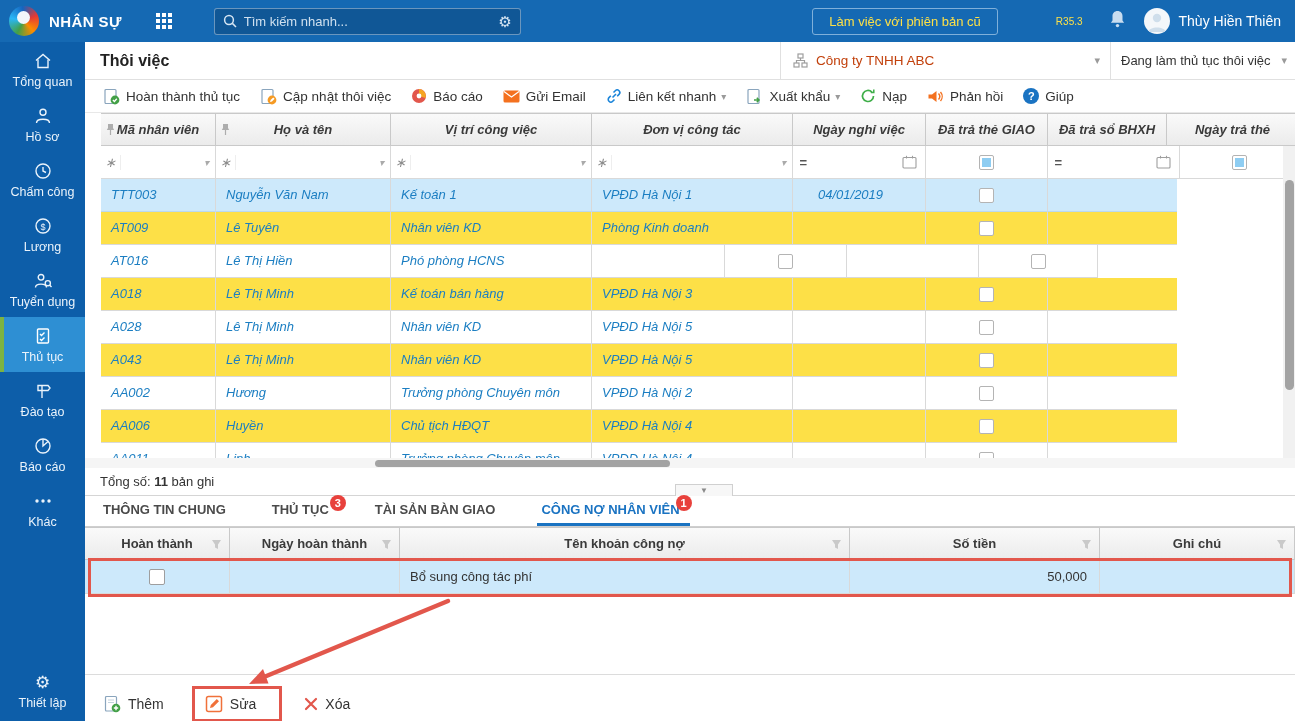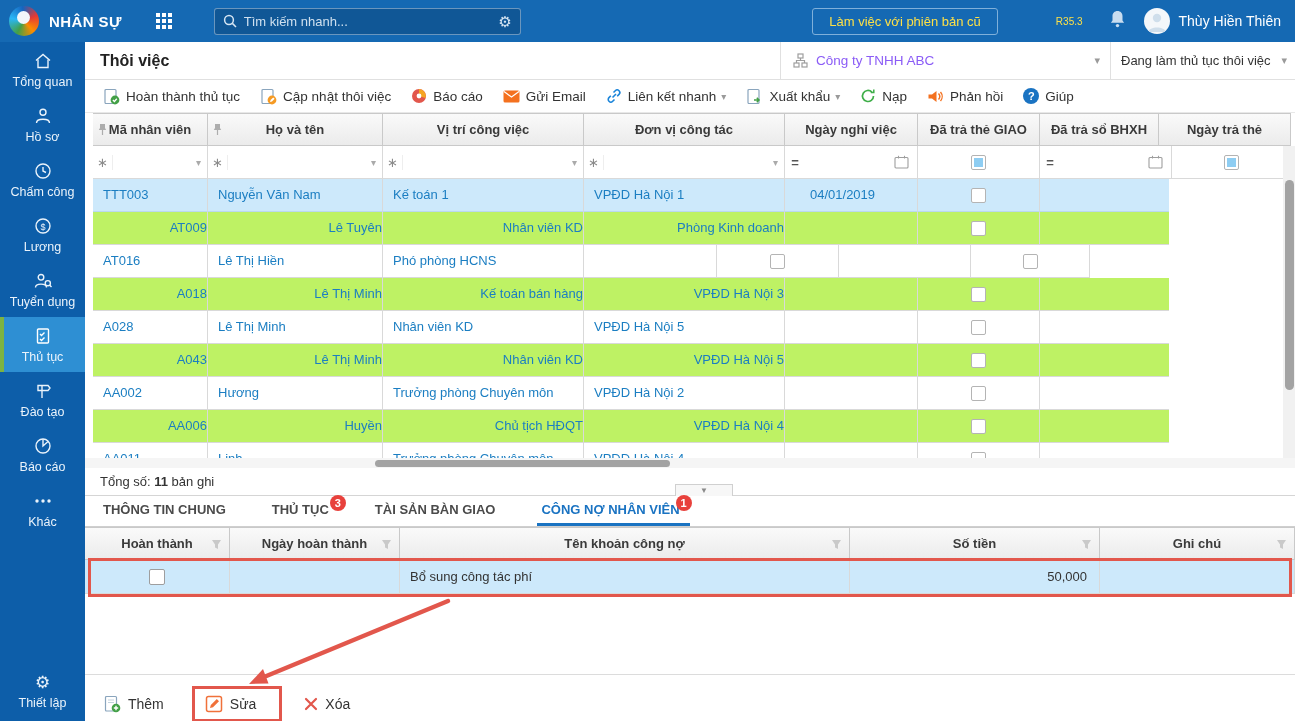--- a/index.html
+++ b/index.html
@@ -35,53 +35,53 @@
   .side-item svg { margin-bottom:4px; }
   .side-item.active { background:#2e8fd3; border-left:4px solid #7cb342; }
   .side-settings { position:absolute; bottom:4px; left:0; width:85px; height:52px; display:flex; flex-direction:column; align-items:center; justify-content:center; color:#eaf3fb; font-size:12.5px; cursor:pointer; }
   .side-settings .g { font-size:17px; margin-bottom:3px; }
 
   
   .pagehead { position:absolute; left:85px; top:42px; width:1210px; height:38px; background:#fff; border-bottom:1px solid #e0e0e0; display:flex; align-items:center; }
   .pagetitle { font-size:16px; font-weight:bold; color:#222; margin-left:15px; }
   .ph-right { margin-left:auto; display:flex; align-items:center; height:100%; }
   .companysel { display:flex; align-items:center; height:100%; border-left:1px solid #e0e0e0; width:330px; padding:0 10px 0 12px; cursor:pointer; }
-  .companysel .txt { font-size:13.5px; color:#8b5cf6; margin-left:8px; }
+  .companysel .txt { font-size:13.5px; color:#c2410c; margin-left:8px; }
   .companysel .chev { margin-left:auto; color:#9a9a9a; font-size:11px; }
   .statussel { display:flex; align-items:center; height:100%; border-left:1px solid #e0e0e0; width:185px; padding:0 8px 0 10px; cursor:pointer; }
   .statussel .txt { font-size:13px; color:#333; }
   .statussel .chev { margin-left:auto; color:#9a9a9a; font-size:11px; }
 
   
   .toolbar { position:absolute; left:85px; top:80px; width:1210px; height:33px; background:#fff; border-bottom:1px solid #e8e8e8; display:flex; align-items:center; padding-left:18px; }
   .tool { display:flex; align-items:center; margin-right:20px; cursor:pointer; font-size:13.5px; color:#333; }
   .tool svg, .tool .glyph { margin-right:6px; }
   .tool .dd { color:#9a9a9a; font-size:10px; margin-left:5px; }
   .help-circle { width:16px; height:16px; border-radius:50%; background:#1a73c2; color:#fff; font-size:11px; font-weight:bold; display:flex; align-items:center; justify-content:center; margin-right:6px; }
 
   
-  .etable { position:absolute; left:93px; top:113px; width:1076px; }
+  .etable { position:absolute; left:101px; top:113px; width:1076px;font-style:italic; }
   .erow { display:flex; width:1198px; }
   .ecell { border-right:1px solid #d9d9d9; border-bottom:1px solid #d9d9d9; overflow:hidden; white-space:nowrap; }
   .c1{width:115px}.c2{width:175px}.c3{width:201px}.c4{width:201px}.c5{width:133px}.c6{width:122px}.c7{width:132px}.c8{width:119px}
   .ehead .ecell { height:33px; background:linear-gradient(#fafafa,#ebebeb); border-color:#c9c9c9; font-size:13px; font-weight:bold;
                   color:#3a3a3a; display:flex; align-items:center; justify-content:center; position:relative; border-top:1px solid #c9c9c9; }
   .ehead .ecell .pin { position:absolute; left:5px; top:9px; }
   .efilter .ecell { height:33px; background:#fff; display:flex; align-items:center; font-size:12px; color:#777; }
   .efilter .star { width:20px; text-align:center; color:#8a8a8a; font-size:13px; border-right:1px solid #eee; }
   .efilter .eq { width:20px; text-align:center; color:#555; font-size:13px; font-weight:bold; }
   .efilter .fin { flex:1; }
   .efilter .fchev { color:#aaa; font-size:10px; margin-right:6px; }
   .efilter .cal { margin-left:auto; margin-right:8px; }
   .fcheck { width:15px; height:15px; border:1px solid #b3b3b3; border-radius:2px; margin:0 auto; background:#fff; display:flex; align-items:center; justify-content:center; }
   .fcheck span { width:9px; height:9px; background:#8ecdf2; display:block; }
   .ebody { height:279px; overflow:hidden; }
   .edata .ecell { height:33px; line-height:32px; font-size:13px; color:#1b7ec2; padding-left:10px; background:#fff; }
   .edata .ecell.chk { display:flex; align-items:center; justify-content:center; padding-left:0; }
-  .edata.alt .ecell { background:#bef264;text-align:right; }
+  .edata.alt .ecell { background:#fde047; }
   .edata.sel .ecell { background:#cde9fb; border-bottom-color:#bad9ef; }
   .rowcheck { width:15px; height:15px; border:1px solid #b4b4b4; border-radius:2px; background:#fff; }
   .edata .date { padding-left:25px; }
 
   
   .vscroll { position:absolute; left:1283px; top:146px; width:12px; height:312px; background:#f1f1f1; }
   .vthumb { position:absolute; left:1.5px; top:34px; width:9px; height:210px; background:#a3a3a3; border-radius:5px; }
   
   .hscroll { position:absolute; left:85px; top:458px; width:1210px; height:10px; background:#f5f5f5; }
   .hthumb { position:absolute; left:290px; top:1.5px; width:295px; height:7px; background:#a3a3a3; border-radius:4px; }

